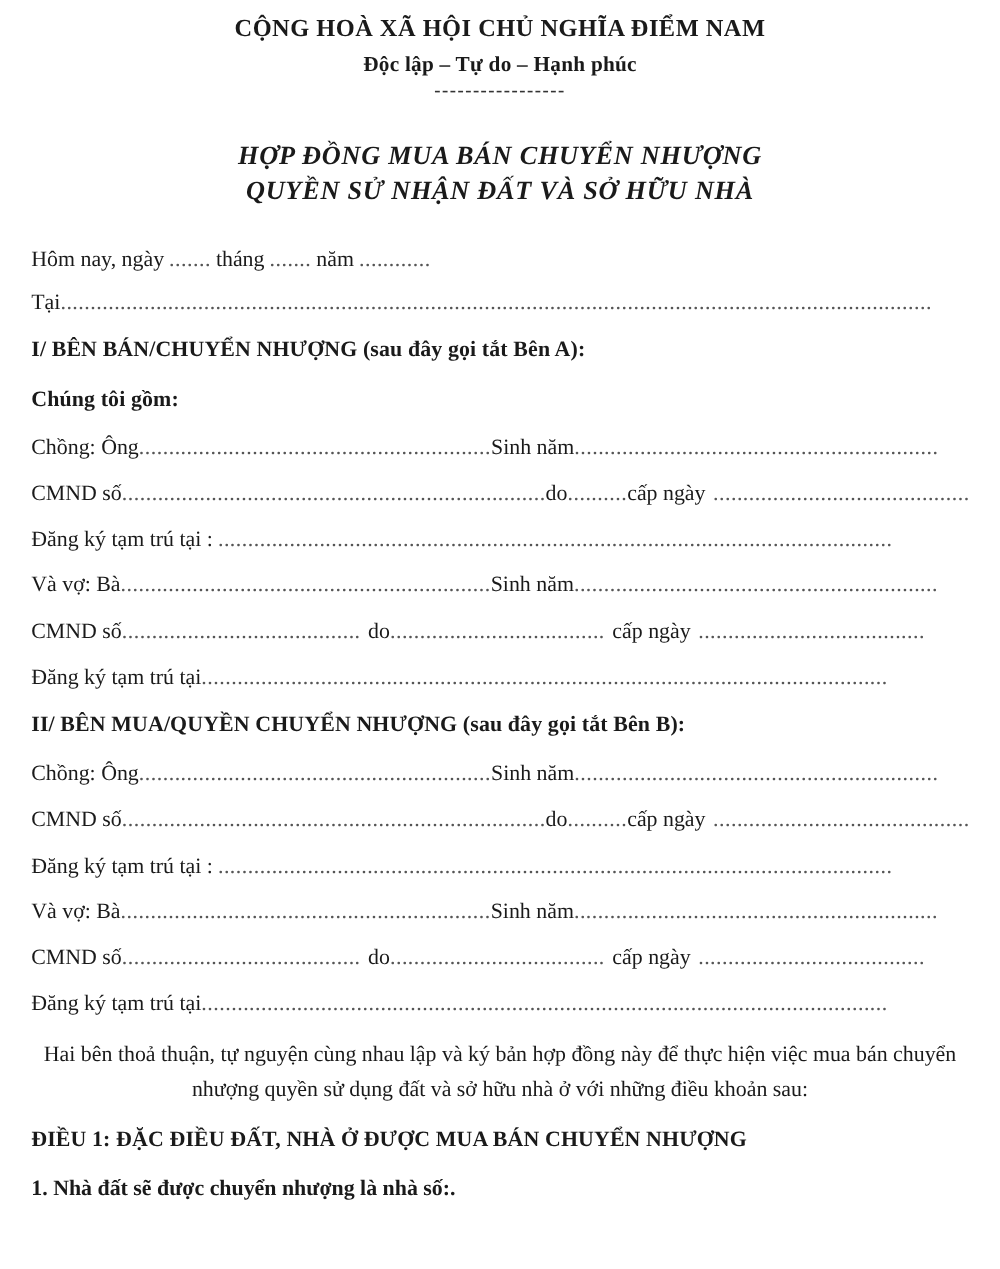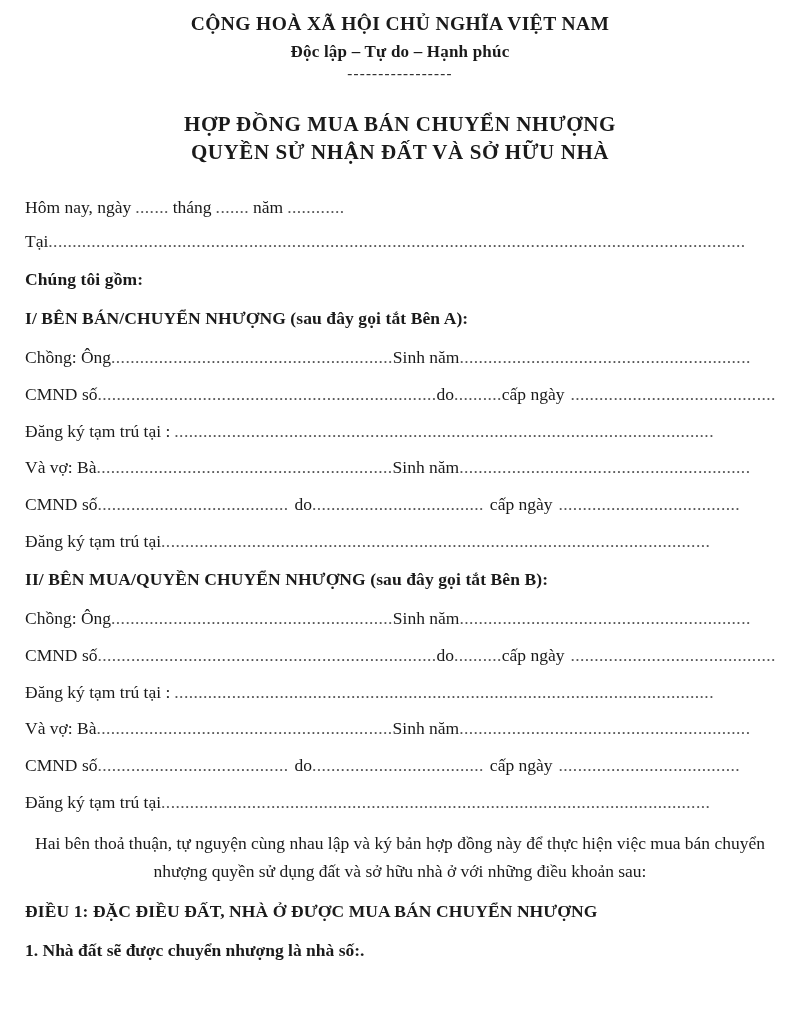--- a/index.html
+++ b/index.html
@@ -52,21 +52,21 @@
   }
 
   .doc-title {
     text-align: center;
     font-size: 21px;
     font-weight: bold;
     letter-spacing: 0.6px;
     line-height: 1.32;
     padding-top: 30px;
   }
-  .doc-title .t-line { display: block; }
+  .doc-title .t-line { display: block; font-style: italic; }
 
   
   .body-block { padding-top: 30px; }
 
   .row {
     font-size: 17.5px;
     line-height: 1.25;
     white-space: nowrap;
     overflow: hidden;
     margin-bottom: 15px;
@@ -108,21 +108,21 @@
     line-height: 1.3;
     font-weight: bold;
   }
 </style>
 </head>
 <body>
 
 <div class="page">
 
   <div class="hdr">
-    <div class="hdr-nation">CỘNG HOÀ XÃ HỘI CHỦ NGHĨA VIỆT NAM</div>
+    <div class="hdr-nation">CỘNG HOÀ XÃ HỘI CHỦ NGHĨA ĐIỂM NAM</div>
     <div class="hdr-motto">Độc lập – Tự do – Hạnh phúc</div>
     <div class="hdr-rule">-----------------</div>
   </div>
 
   <div class="doc-title">
     <span class="t-line">HỢP ĐỒNG MUA BÁN CHUYỂN NHƯỢNG</span>
     <span class="t-line">QUYỀN SỬ NHẬN ĐẤT VÀ SỞ HỮU NHÀ</span>
   </div>
 
   <div class="body-block">
@@ -134,23 +134,23 @@
       <span class="dots" style="padding:0 4px">.......</span>
       <span class="lbl">năm</span>
       <span class="dots" style="padding:0 4px">............</span>
     </div>
 
     <div class="row">
       <span class="lbl">Tại</span>
       <span class="dots grow">..................................................................................................................................................</span>
     </div>
 
+    <div class="heading sec">I/ BÊN BÁN/CHUYỂN NHƯỢNG (sau đây gọi tắt Bên A):</div>
+
     <div class="heading">Chúng tôi gồm:</div>
-
-    <div class="heading sec">I/ BÊN BÁN/CHUYỂN NHƯỢNG (sau đây gọi tắt Bên A):</div>
 
     <div class="row">
       <span class="lbl">Chồng: Ông</span>
       <span class="dots">...........................................................</span>
       <span class="lbl">Sinh năm</span>
       <span class="dots grow">.............................................................</span>
     </div>
 
     <div class="row">
       <span class="lbl">CMND số</span>

